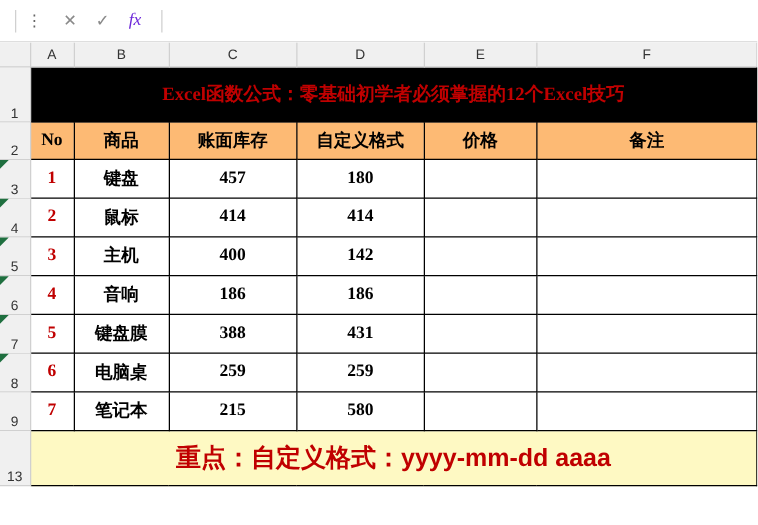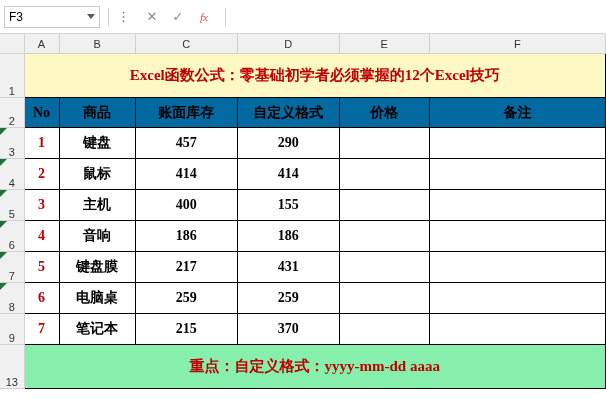--- a/index.html
+++ b/index.html
@@ -62,22 +62,22 @@
     height: 22px;
     display: flex;
     align-items: center;
     justify-content: center;
     color: #8a8a8a;
     font-size: 13px;
   }
   .fb-btn.fx {
     font-style: italic;
     font-family: "Liberation Serif", serif;
-    color: #ef4444;
-    font-size: 11px;
+    color: #6d28d9;
+    font-size: 14px;
   }
   .fb-input {
     flex: 1;
     height: 22px;
     margin-left: 6px;
     font-size: 12px;
     line-height: 22px;
     color: #000;
     background: #ffffff;
     border: none;
@@ -143,64 +143,60 @@
   .cell {
     border: 1px solid #000000;
     text-align: center;
     vertical-align: middle;
     font-family: "Liberation Serif", serif;
     font-weight: bold;
     font-size: 14px;
     color: #000;
   }
   .title-cell {
+    background: #000000;
+    color: #c00000;
+    font-size: 15px;
+    font-weight: bold;
+    font-family: "Liberation Serif", serif;
+    text-align: center;
+    vertical-align: middle;
+    border: 1px solid #000;
+  }
+  .footer-cell {
     background: #fef9c3;
     color: #c00000;
-    font-size: 15px;
-    font-weight: bold;
-    font-family: "Liberation Serif", serif;
+    font-size: 20px;
+    font-weight: bold;
+    font-family: Liberation Sans, sans-serif;
     text-align: center;
     vertical-align: middle;
     border: 1px solid #000;
   }
-  .footer-cell {
-    background: #86efac;
-    color: #c00000;
-    font-size: 15px;
-    font-weight: bold;
-    font-family: Liberation Serif, serif;
-    text-align: center;
-    vertical-align: middle;
-    border: 1px solid #000;
-  }
   .hdr-cell {
-    background: #0369a1;
+    background: #fdba74;
     font-size: 14px;
     font-weight: bold;
   }
   .no-cell {
     color: #c00000;
     font-weight: bold;
   }
   .empty-cell {
     background: #ffffff;
   }
   .r-title { height: 44px; }
   .r-hdr { height: 30px; }
   .r-data { height: 31px; }
   .r-footer { height: 44px; }
 </style>
 </head>
 <body>
 
 <div class="formula-bar">
-  <div class="name-box">
-    <span class="nb-text">F3</span>
-    <span class="nb-caret"></span>
-  </div>
   <div class="fb-sep"></div>
   <div class="fb-dots">⋮</div>
   <div class="fb-btn">✕</div>
   <div class="fb-btn">✓</div>
   <div class="fb-btn fx">fx</div>
   <div class="fb-sep"></div>
   <div class="fb-input"></div>
 </div>
 
 <div class="grid-wrap">
@@ -238,81 +234,81 @@
       <td class="cell hdr-cell">自定义格式</td>
       <td class="cell hdr-cell">价格</td>
       <td class="cell hdr-cell">备注</td>
     </tr>
 
     <tr class="r-data">
       <td class="rowhead"><span class="marker"></span><span>3</span></td>
       <td class="cell no-cell">1</td>
       <td class="cell">键盘</td>
       <td class="cell">457</td>
-      <td class="cell">290</td>
+      <td class="cell">180</td>
       <td class="cell empty-cell"></td>
       <td class="cell empty-cell"></td>
     </tr>
 
     <tr class="r-data">
       <td class="rowhead"><span class="marker"></span><span>4</span></td>
       <td class="cell no-cell">2</td>
       <td class="cell">鼠标</td>
       <td class="cell">414</td>
       <td class="cell">414</td>
       <td class="cell empty-cell"></td>
       <td class="cell empty-cell"></td>
     </tr>
 
     <tr class="r-data">
       <td class="rowhead"><span class="marker"></span><span>5</span></td>
       <td class="cell no-cell">3</td>
       <td class="cell">主机</td>
       <td class="cell">400</td>
-      <td class="cell">155</td>
+      <td class="cell">142</td>
       <td class="cell empty-cell"></td>
       <td class="cell empty-cell"></td>
     </tr>
 
     <tr class="r-data">
       <td class="rowhead"><span class="marker"></span><span>6</span></td>
       <td class="cell no-cell">4</td>
       <td class="cell">音响</td>
       <td class="cell">186</td>
       <td class="cell">186</td>
       <td class="cell empty-cell"></td>
       <td class="cell empty-cell"></td>
     </tr>
 
     <tr class="r-data">
       <td class="rowhead"><span class="marker"></span><span>7</span></td>
       <td class="cell no-cell">5</td>
       <td class="cell">键盘膜</td>
-      <td class="cell">217</td>
+      <td class="cell">388</td>
       <td class="cell">431</td>
       <td class="cell empty-cell"></td>
       <td class="cell empty-cell"></td>
     </tr>
 
     <tr class="r-data">
       <td class="rowhead"><span class="marker"></span><span>8</span></td>
       <td class="cell no-cell">6</td>
       <td class="cell">电脑桌</td>
       <td class="cell">259</td>
       <td class="cell">259</td>
       <td class="cell empty-cell"></td>
       <td class="cell empty-cell"></td>
     </tr>
 
     <tr class="r-data">
       <td class="rowhead">9</td>
       <td class="cell no-cell">7</td>
       <td class="cell">笔记本</td>
       <td class="cell">215</td>
-      <td class="cell">370</td>
+      <td class="cell">580</td>
       <td class="cell empty-cell"></td>
       <td class="cell empty-cell"></td>
     </tr>
 
     <tr class="r-footer">
       <td class="rowhead">13</td>
       <td class="footer-cell" colspan="6">重点：自定义格式：yyyy-mm-dd aaaa</td>
     </tr>
   </tbody>
     </table>

